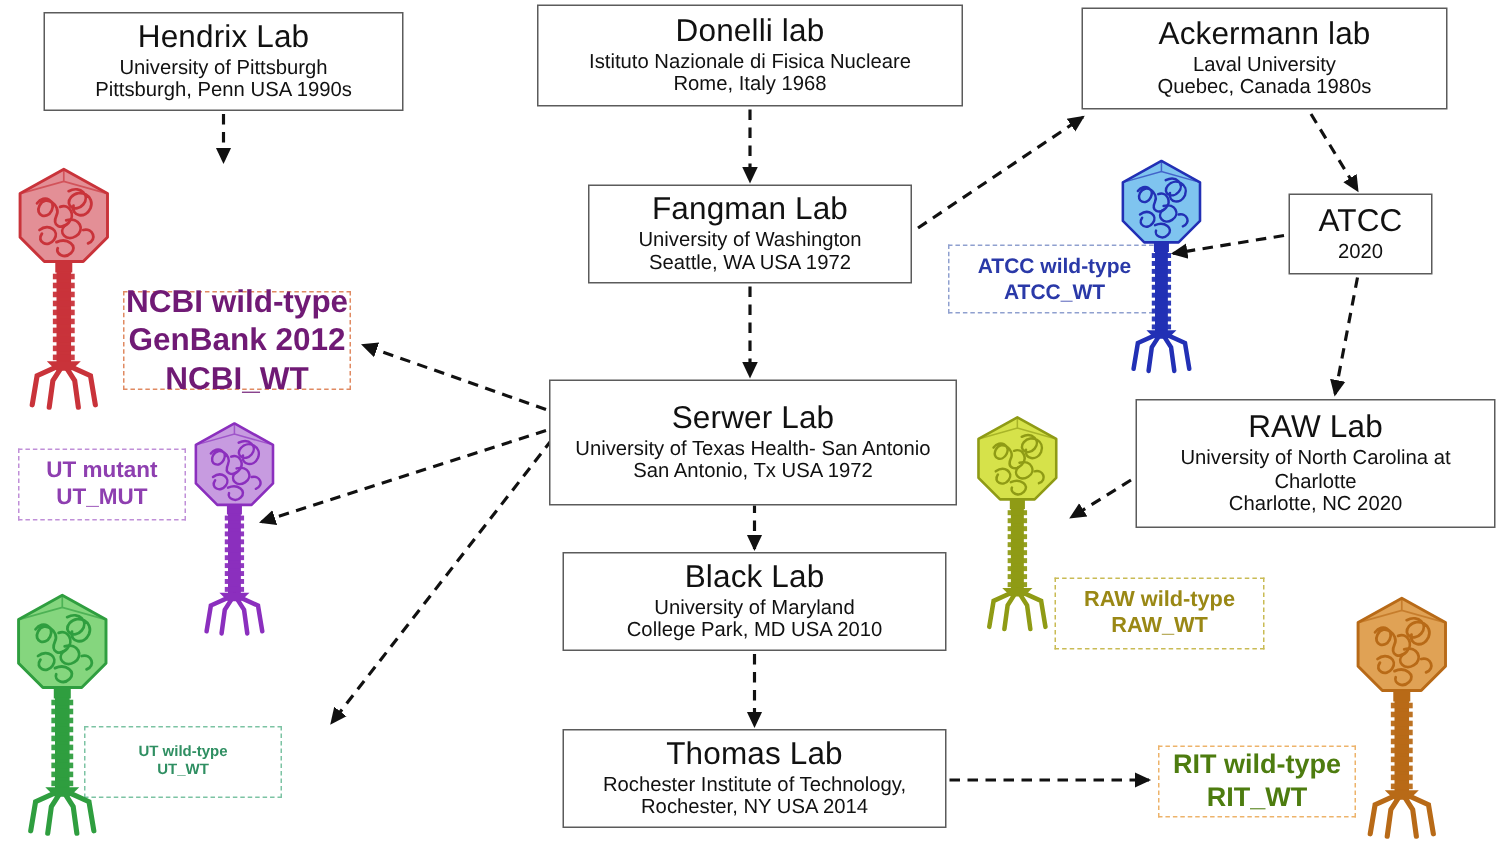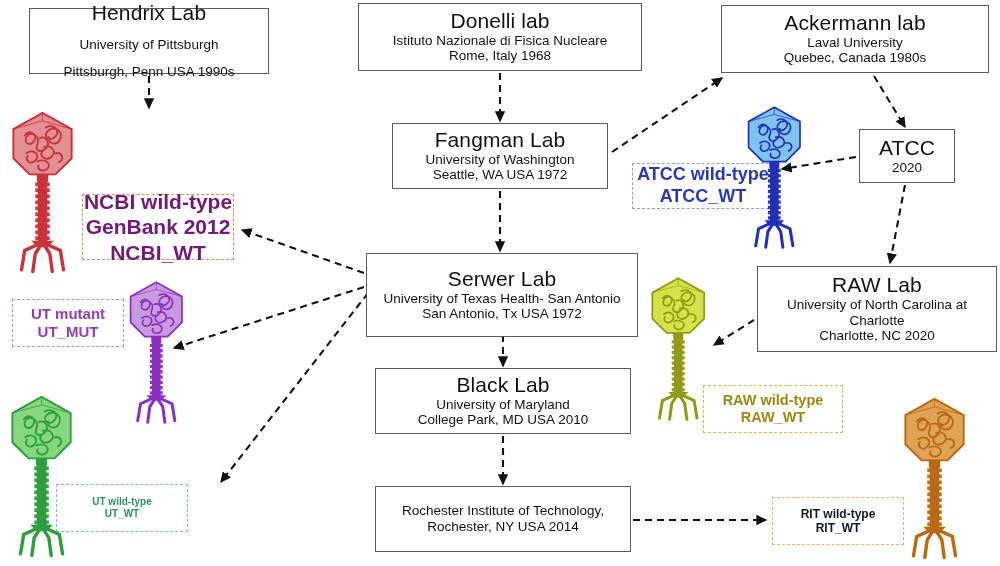--- a/index.html
+++ b/index.html
@@ -56,33 +56,33 @@
       <path d="M 364 273 L 242 230"></path>
 
       <path d="M 364 287 L 174 348"></path>
 
       <path d="M 368 293 L 221 482"></path>
 
       <path d="M 633 520 L 766 520"></path>
     </g>
   </svg>
 
-  <div class="labbox" id="box-hendrix" style="left: 29px; top: 8px; width: 240px; height: 66px; gap: 12px;">
+  <div class="labbox" id="box-hendrix" style="left: 29px; top: 8px; width: 240px; height: 66px;">
     <div class="title">Hendrix Lab</div>
     <div class="sub">University of Pittsburgh</div>
     <div class="sub">Pittsburgh, Penn USA 1990s</div>
   </div>
 
   <div class="labbox" id="box-donelli" style="left: 358px; top: 3px; width: 284px; height: 68px;">
     <div class="title">Donelli lab</div>
     <div class="sub">Istituto Nazionale di Fisica Nucleare</div>
     <div class="sub">Rome, Italy 1968</div>
   </div>
 
-  <div class="labbox" id="box-ackermann" style="left: 721px; top: 5px; width: 268px; height: 68px;">
+  <div class="labbox" id="box-ackermann" style="left: 721px; top: 5px; width: 244px; height: 68px;">
     <div class="title">Ackermann lab</div>
     <div class="sub">Laval University</div>
     <div class="sub">Quebec, Canada 1980s</div>
   </div>
 
   <div class="labbox" id="box-fangman" style="left: 392px; top: 123px; width: 216px; height: 66px;">
     <div class="title">Fangman Lab</div>
     <div class="sub">University of Washington</div>
     <div class="sub">Seattle, WA USA 1972</div>
   </div>
@@ -104,51 +104,52 @@
     <div class="sub">Charlotte, NC 2020</div>
   </div>
 
   <div class="labbox" id="box-black" style="left: 375px; top: 368px; width: 256px; height: 66px;">
     <div class="title">Black Lab</div>
     <div class="sub">University of Maryland</div>
     <div class="sub">College Park, MD USA 2010</div>
   </div>
 
   <div class="labbox" id="box-thomas" style="left: 375px; top: 486px; width: 256px; height: 66px;">
+    <div class="title">Thomas Lab</div>
     <div class="sub">Rochester Institute of Technology,</div>
     <div class="sub">Rochester, NY USA 2014</div>
   </div>
 
   <div class="tagbox" id="tag-ncbi" style="left: 82px; top: 194px; width: 152px; height: 66px; color: #701a75; border: 1.6px dashed rgb(224, 138, 98); font-size: 21px;">
     <span>NCBI wild-type</span>
     <span>GenBank 2012</span>
     <span>NCBI_WT</span>
   </div>
 
-  <div class="tagbox" id="tag-atcc_wt" style="left: 632px; top: 163px; width: 142px; height: 46px; color: rgb(42, 57, 168); border: 1.6px dashed rgb(143, 160, 207); font-size: 18px; justify-content: center;">
+  <div class="tagbox" id="tag-atcc_wt" style="left: 632px; top: 163px; width: 142px; height: 46px; color: rgb(42, 57, 168); border: 1.6px dashed rgb(143, 160, 207); font-size: 14px; justify-content: center;">
     <span>ATCC wild-type</span>
     <span>ATCC_WT</span>
   </div>
 
   <div class="tagbox" id="tag-ut_mut" style="left: 12px; top: 299px; width: 112px; height: 48px; color: rgb(142, 63, 176); border: 1.6px dashed rgb(192, 143, 216); font-size: 15px;">
     <span>UT mutant</span>
     <span>UT_MUT</span>
   </div>
 
   <div class="tagbox" id="tag-raw_wt" style="left: 703px; top: 385px; width: 140px; height: 48px; color: rgb(154, 136, 21); border: 1.6px dashed rgb(201, 187, 85); font-size: 14.5px;">
     <span>RAW wild-type</span>
     <span>RAW_WT</span>
   </div>
 
   <div class="tagbox" id="tag-ut_wt" style="left: 56px; top: 484px; width: 132px; height: 48px; color: rgb(47, 143, 98); border: 1.6px dashed rgb(124, 195, 163); font-size: 10px;">
     <span>UT wild-type</span>
     <span>UT_WT</span>
   </div>
 
-  <div class="tagbox" id="tag-rit_wt" style="left: 772px; top: 497px; width: 132px; height: 48px; color: #0f172a; border: 1.6px dashed rgb(237, 179, 107); font-size: 12px;">
+  <div class="tagbox" id="tag-rit_wt" style="left: 772px; top: 497px; width: 132px; height: 48px; color: #4d7c0f; border: 1.6px dashed rgb(237, 179, 107); font-size: 18px;">
     <span>RIT wild-type</span>
     <span>RIT_WT</span>
   </div>
 
   <div id="phage-layer">
       <svg class="phage" style="left:8px;top:108px;width:82px;height:170px" viewBox="0 0 100 210">
         <g>
           <path d="M 42 6 L 78 26 L 78 62 L 58 82 L 26 82 L 6 62 L 6 26 Z" fill="#e38f96" stroke="#c9333a" stroke-width="2.4" stroke-linejoin="round"></path>
           <path d="M 6 26 L 42 16 L 78 26 M 42 16 L 42 6" fill="none" stroke="#c9333a" stroke-width="1.4" opacity="0.65"></path>
           <path d="M 6 62 L 26 82 M 78 62 L 58 82" fill="none" stroke="#c9333a" stroke-width="1.3" opacity="0.55"></path>

